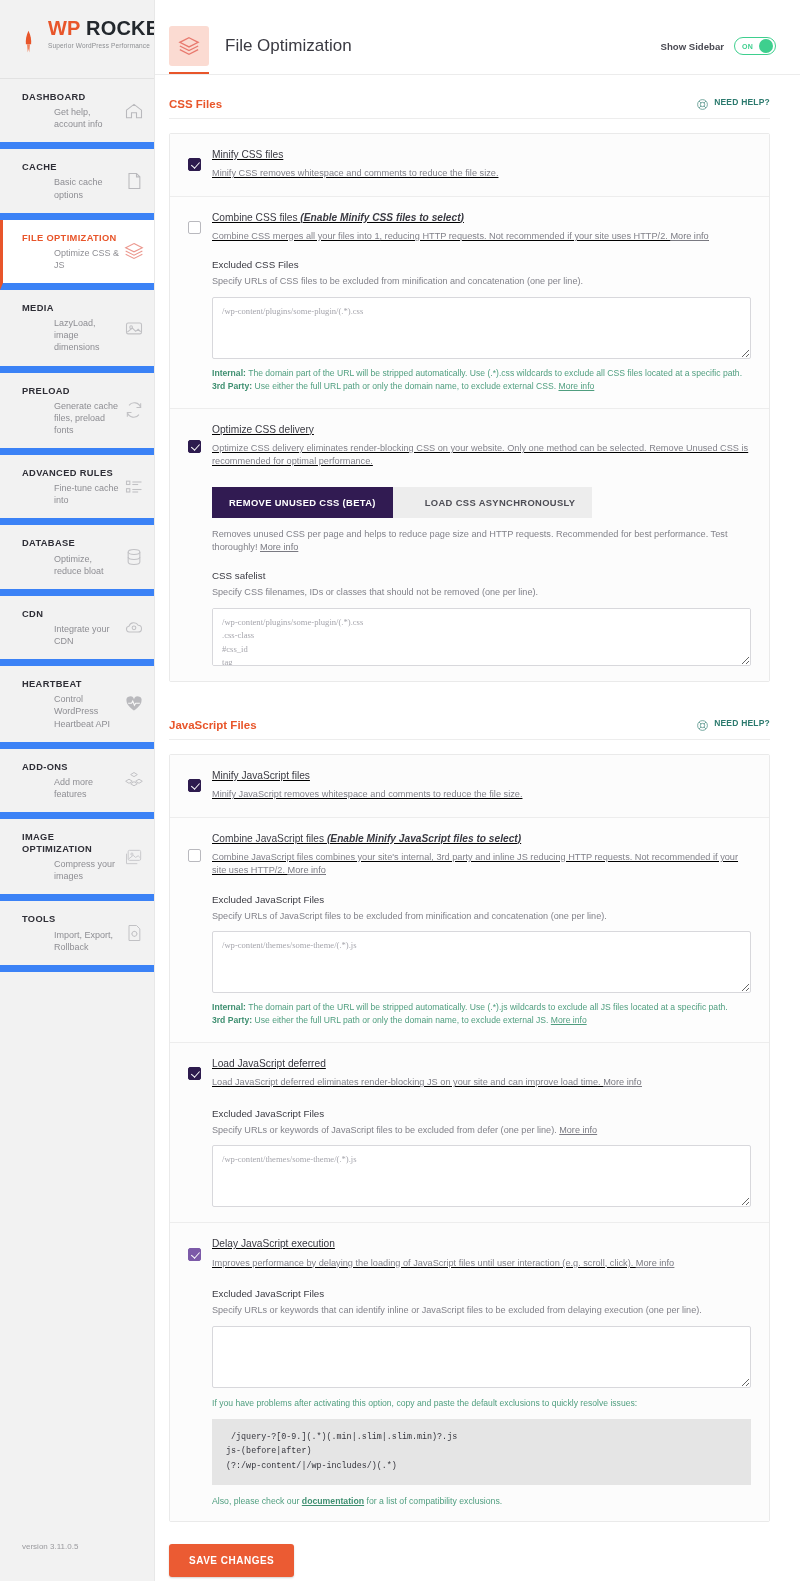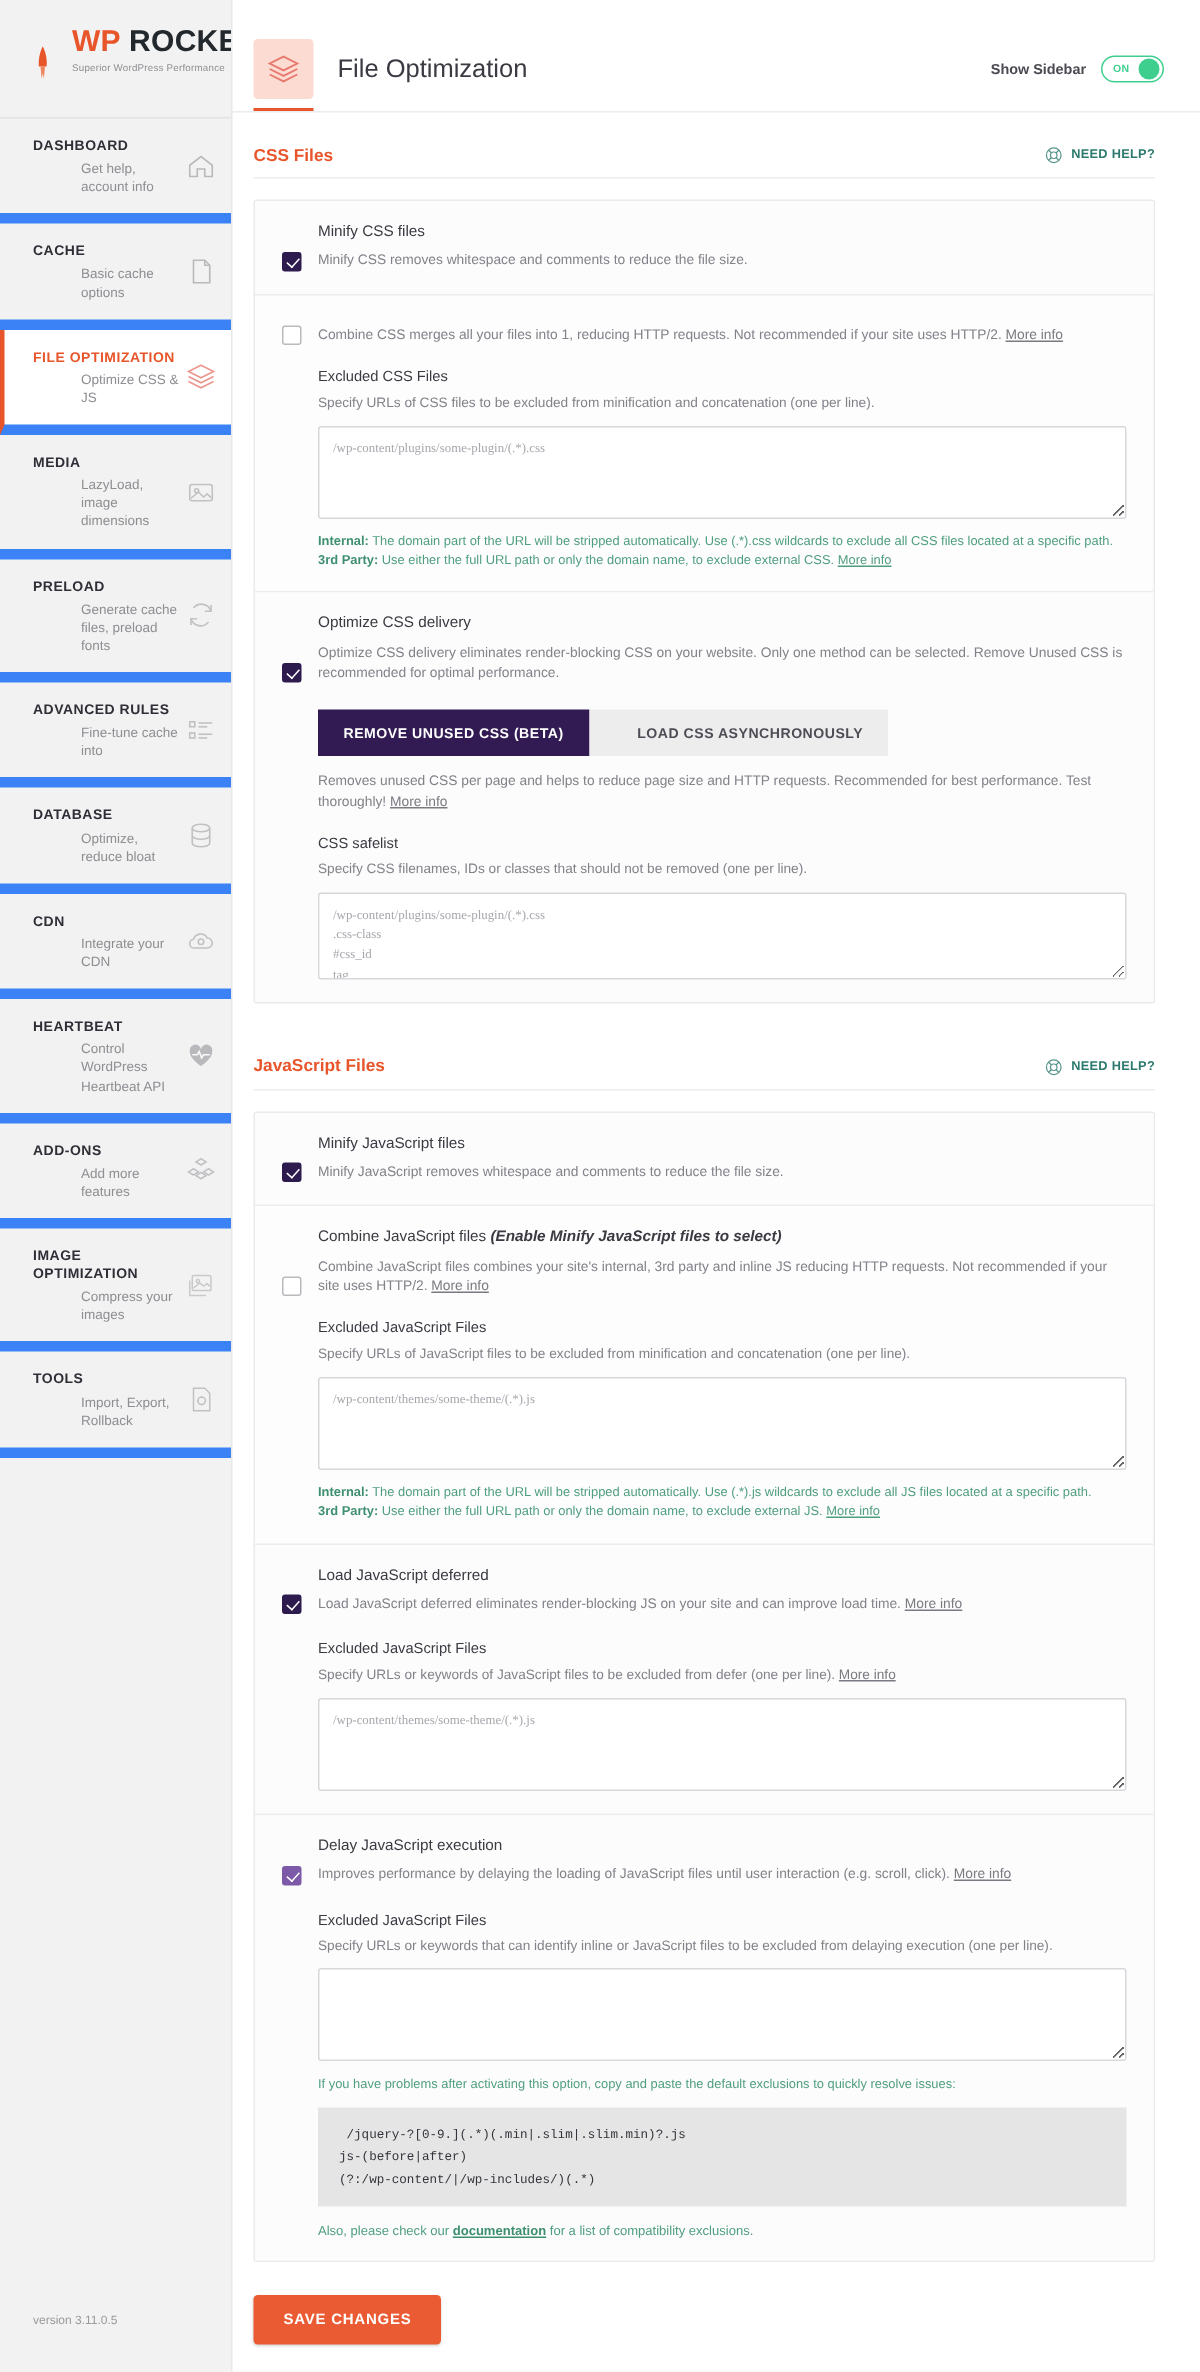--- a/index.html
+++ b/index.html
@@ -219,21 +219,21 @@
     background: #fdfdfd;
     border-radius: 2px;
   }
   .row {
     padding: 14px 18px 15px 18px;
     border-bottom: 1px solid #ededed;
   }
   .row:last-child { border-bottom: none; }
   .row.plain { background: #fcfcfc; }
 
-  .opt-line { display: flex; align-items: flex-end; }
+  .opt-line { display: flex; align-items: center; text-decoration: underline; }
   .cbx {
     width: 13px;
     height: 13px;
     border-radius: 2px;
     flex: 0 0 13px;
     margin-top: 1px;
     cursor: pointer;
     position: relative;
     background: #ffffff;
     border: 1px solid #b9b9be;
@@ -577,20 +577,23 @@
               <div class="opt-label">Minify CSS files</div>
               <div class="opt-desc">Minify CSS removes whitespace and comments to reduce the file size.</div>
             </div>
           </div>
         </div>
 
         <div class="row">
           <div class="opt-line">
             <span class="cbx"></span>
             <div class="opt-body">
+              <div class="opt-label">
+                <span>Combine CSS files </span><i>(Enable Minify CSS files to select)</i>
+              </div>
               <div class="opt-desc">
                 <span>Combine CSS merges all your files into 1, reducing HTTP requests. Not recommended if your site uses HTTP/2. </span><a class="more-info">More info</a>
               </div>
             </div>
           </div>
 
           <div class="sub-block" style="margin-top:16px;">
             <div class="sub-title">Excluded CSS Files</div>
             <div class="sub-desc">Specify URLs of CSS files to be excluded from minification and concatenation (one per line).</div>
             <textarea class="ta" rows="4" style="height: 62px;" placeholder="/wp-content/plugins/some-plugin/(.*).css"></textarea>

